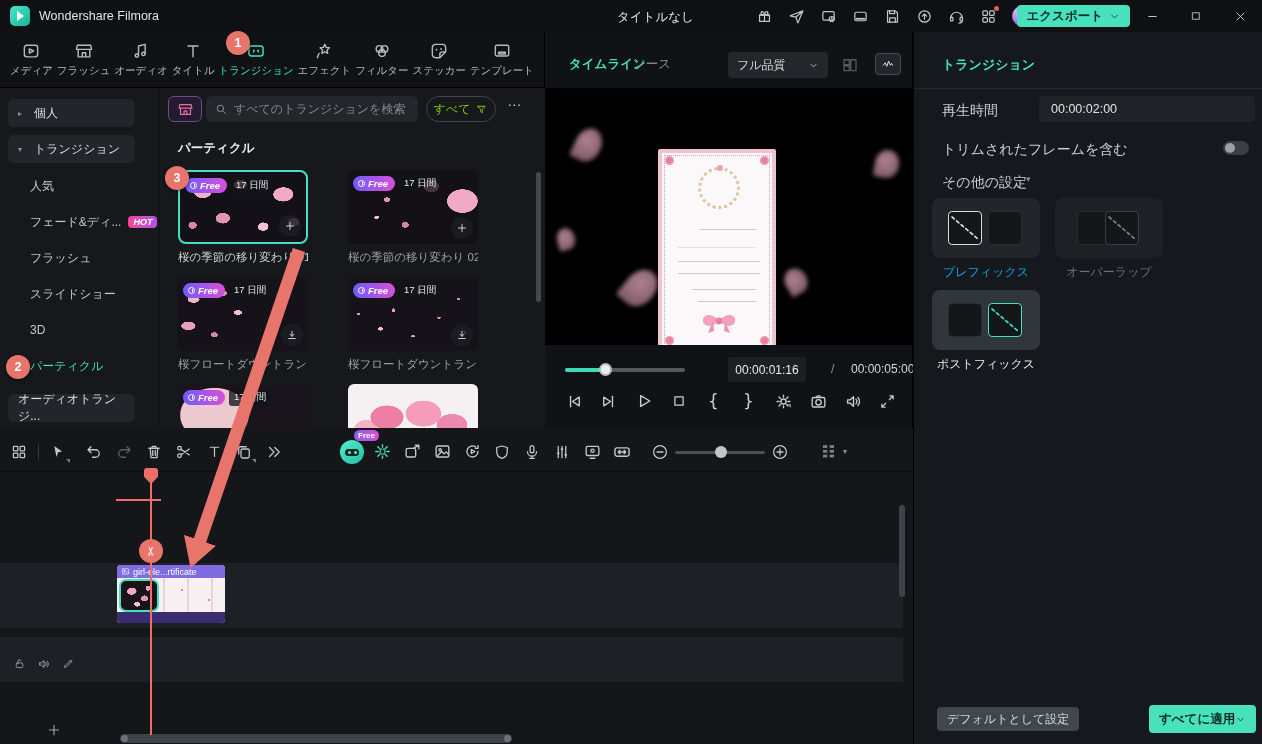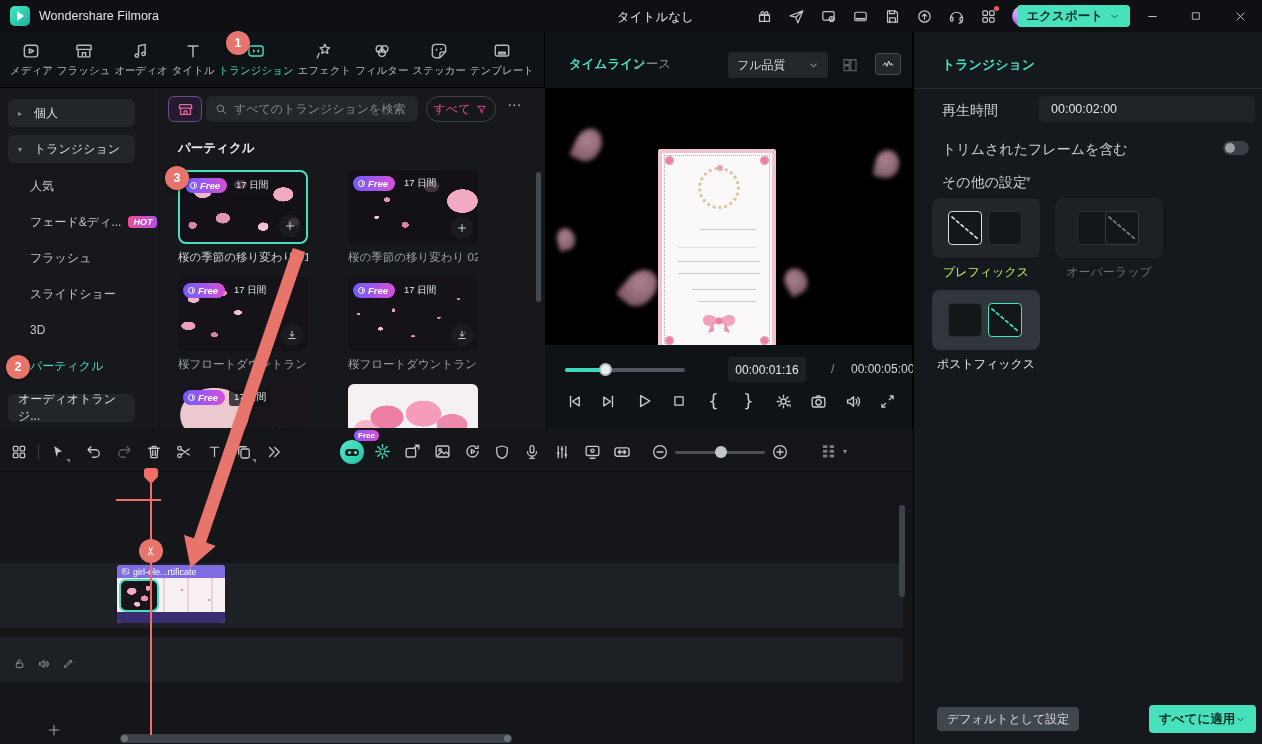--- a/index.html
+++ b/index.html
@@ -37,21 +37,21 @@
   .sb-item { position:absolute; left:30px; height:16px; font-size:12px; color:#c3c7cc; display:flex; align-items:center; gap:7px; white-space:nowrap; }
   .sb-item.active { color:#45e0c0; }
   .hot-badge { font-size:9px; font-style:italic; font-weight:bold; color:#fff; background:linear-gradient(90deg,#f2499a,#b44fe8); border-radius:4px; padding:1px 5px; }
 
   
   .library { position:absolute; left:160px; top:88px; width:385px; height:340px; background:#16181c; overflow:hidden; }
   .store-btn { position:absolute; left:8px; top:8px; width:34px; height:26px; border-radius:6px; border:1px solid #6d4a8e; background:#241c2e; color:#e86aa8; display:flex; align-items:center; justify-content:center; }
   .search-box { position:absolute; left:46px; top:8px; width:212px; height:26px; border-radius:6px; background:#23262b; display:flex; align-items:center; padding:0 8px; gap:6px; color:#8b9096; }
   .search-box input { flex:1; background:transparent; border:none; outline:none; color:#c3c7cc; font-size:12px; font-family:inherit; }
   .search-box input::placeholder { color:#84898f; }
-  .filter-btn { position:absolute; left:266px; top:8px; width:70px; height:26px; border-radius:13px; border:1px solid #3f454c; display:flex; align-items:center; justify-content:center; gap:5px; font-size:12px; color:#ec4899; }
+  .filter-btn { position:absolute; left:266px; top:8px; width:70px; height:26px; border-radius:13px; border:1px solid #3f454c; display:flex; align-items:center; justify-content:center; gap:5px; font-size:12px; color:#84cc16; }
   .more-dots { position:absolute; left:348px; top:6px; font-size:13px; letter-spacing:1px; color:#d5d8db; }
   .section-title { position:absolute; left:18px; top:52px; font-size:12.5px; font-weight:bold; color:#e8eaec; }
   .grid { position:absolute; left:18px; top:82px; width:320px; display:grid; grid-template-columns:130px 130px; column-gap:40px; row-gap:12px; }
   .cell { width:130px; }
   .thumb { position:relative; width:130px; height:74px; border-radius:6px; overflow:hidden; }
   .thumb.sel { border:2px solid #45e0c0; border-radius:8px; }
   .badges { position:absolute; left:5px; top:5px; display:flex; gap:4px; align-items:center; }
   .free-pill { display:flex; align-items:center; gap:3px; background:linear-gradient(90deg,#6e5bff,#d84fd8); color:#fff; font-size:9.5px; font-style:italic; font-weight:bold; border-radius:9px; padding:2px 7px 2px 5px; }
   .clock-dot { width:7px; height:7px; border:1px solid #fff; border-radius:50%; position:relative; }
   .clock-dot::after { content:""; position:absolute; left:2.5px; top:1px; width:1px; height:2.5px; background:#fff; }
@@ -117,21 +117,21 @@
   .plabel { position:absolute; font-size:14px; color:#c9cdd2; }
   .dur-input { position:absolute; left:125px; top:64px; width:216px; height:26px; background:#1f2226; border:none; border-radius:4px; color:#dfe2e5; font-size:12.5px; padding-left:12px; font-family:inherit; outline:none; }
   .toggle { position:absolute; left:309px; top:109px; width:26px; height:14px; border-radius:7px; background:#3a3f45; }
   .toggle .knob { position:absolute; left:2px; top:2px; width:10px; height:10px; border-radius:50%; background:#9aa0a7; }
   .mode-card { position:absolute; width:108px; height:60px; border-radius:8px; background:#22262b; }
   .mode-card.dim { background:#1d2126; }
   .mode-card.sel { background:#31363d; }
   .msq { position:absolute; top:13px; width:34px; height:34px; border-radius:4px; background:#14171a; border:1px solid #2a2e33; }
   .msq.white { border:1.5px solid #d8dbdf; }
   .msq.teal { border:1.5px solid #45e0c0; }
-  .mode-label { position:absolute; width:108px; text-align:center; font-size:12px; color:#bef264; white-space:nowrap; }
+  .mode-label { position:absolute; width:108px; text-align:center; font-size:12px; color:#0ea5e9; white-space:nowrap; }
   .mode-label.dim { color:#6b7077; }
   .mode-label.sel { color:#e8eaec; }
   .btn-default { position:absolute; left:23px; top:675px; height:24px; padding:0 10px; background:#40464d; border-radius:4px; font-size:12px; color:#d9dce0; display:flex; align-items:center; }
   .btn-apply { position:absolute; left:235px; top:673px; height:28px; padding:0 10px; background:#47e2bc; border-radius:4px; font-size:12.5px; font-weight:bold; color:#0c2b24; display:flex; align-items:center; gap:0; }
 
   
   .timeline { position:absolute; left:0; top:428px; width:913px; height:316px; background:#141619; }
   .tl-toolbar { position:absolute; left:0; top:4px; width:913px; height:40px; border-bottom:1px solid #0c0e10; display:flex; align-items:center; color:#c3c7cc; }
   .tl-toolbar .tbtn { width:30px; height:30px; display:flex; align-items:center; justify-content:center; position:relative; flex:none; }
   .tb-div { width:1px; height:16px; background:#33383e; margin:0 4px; flex:none; }

